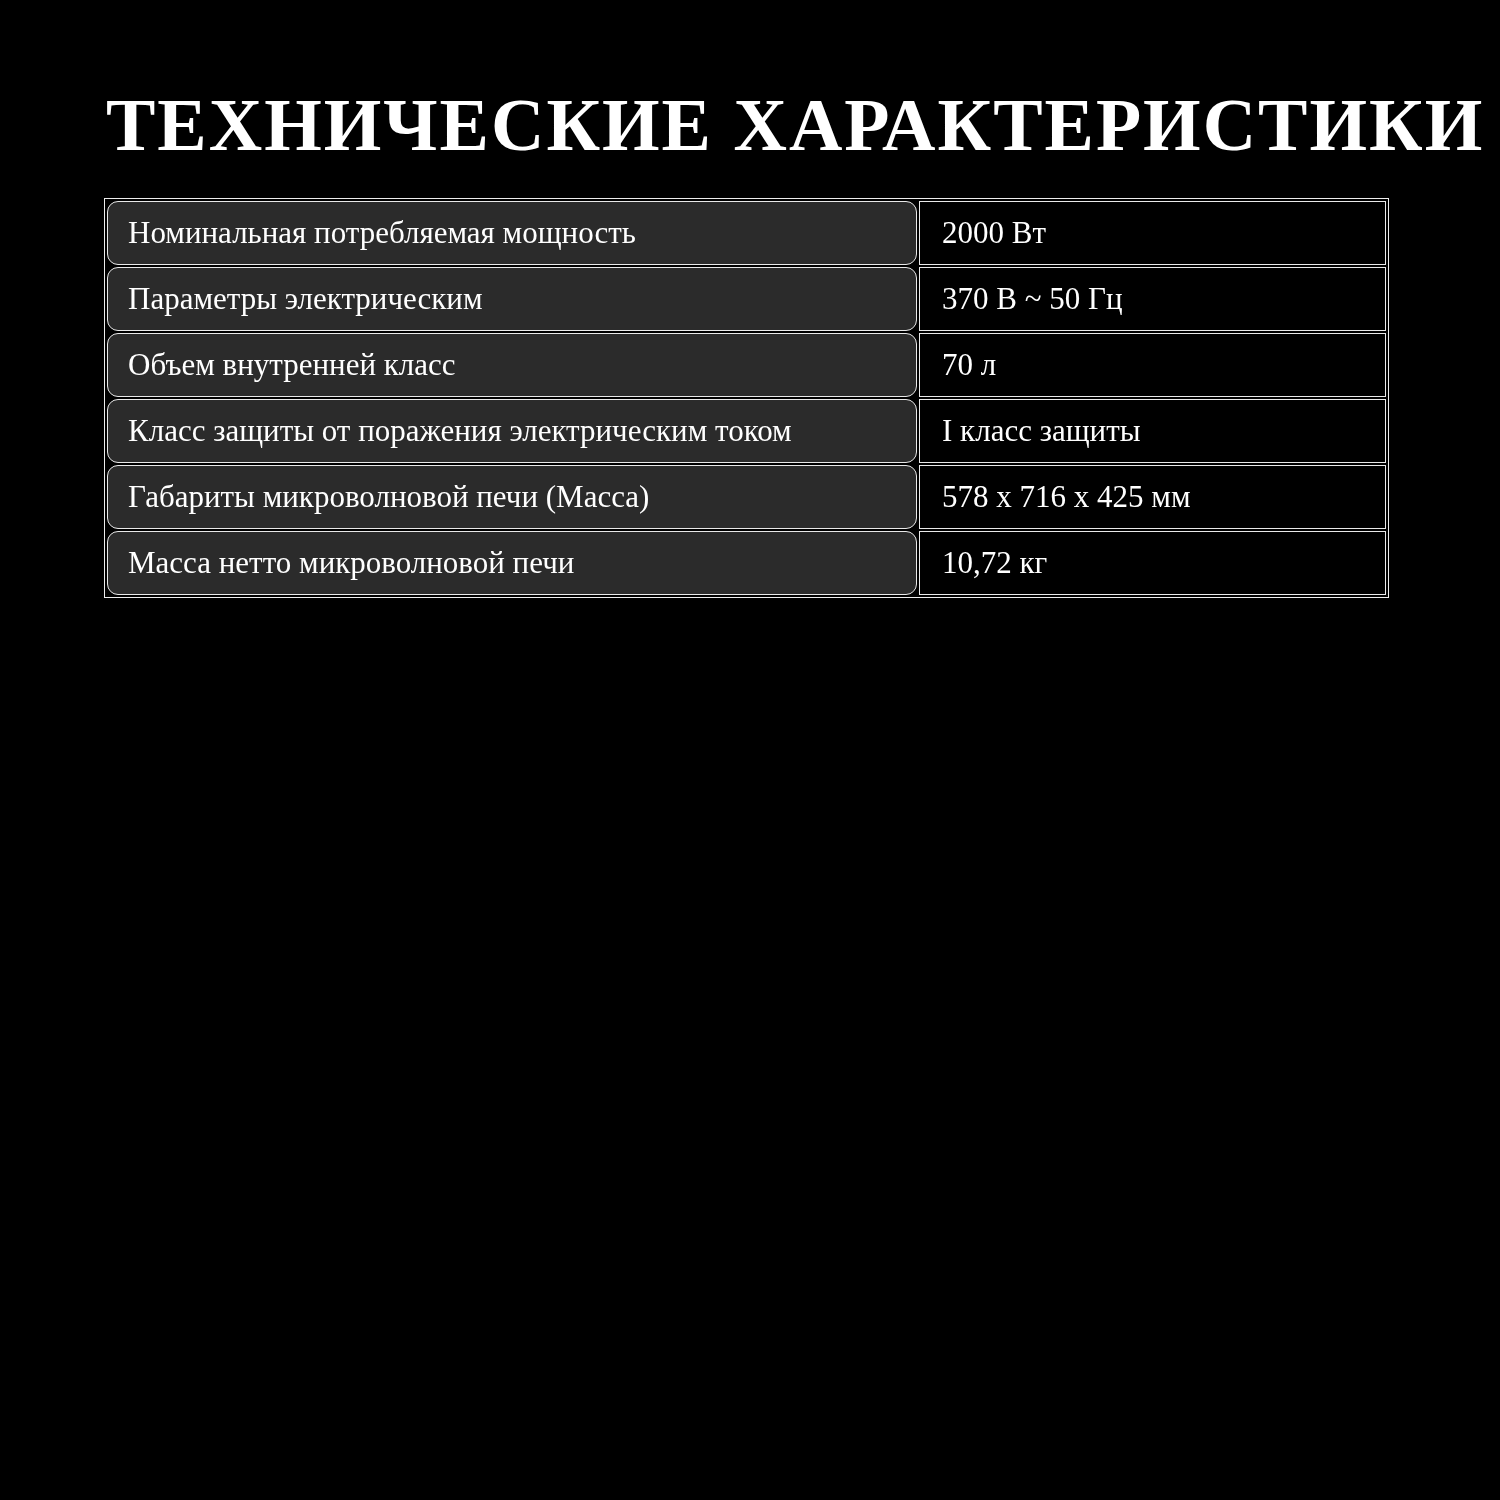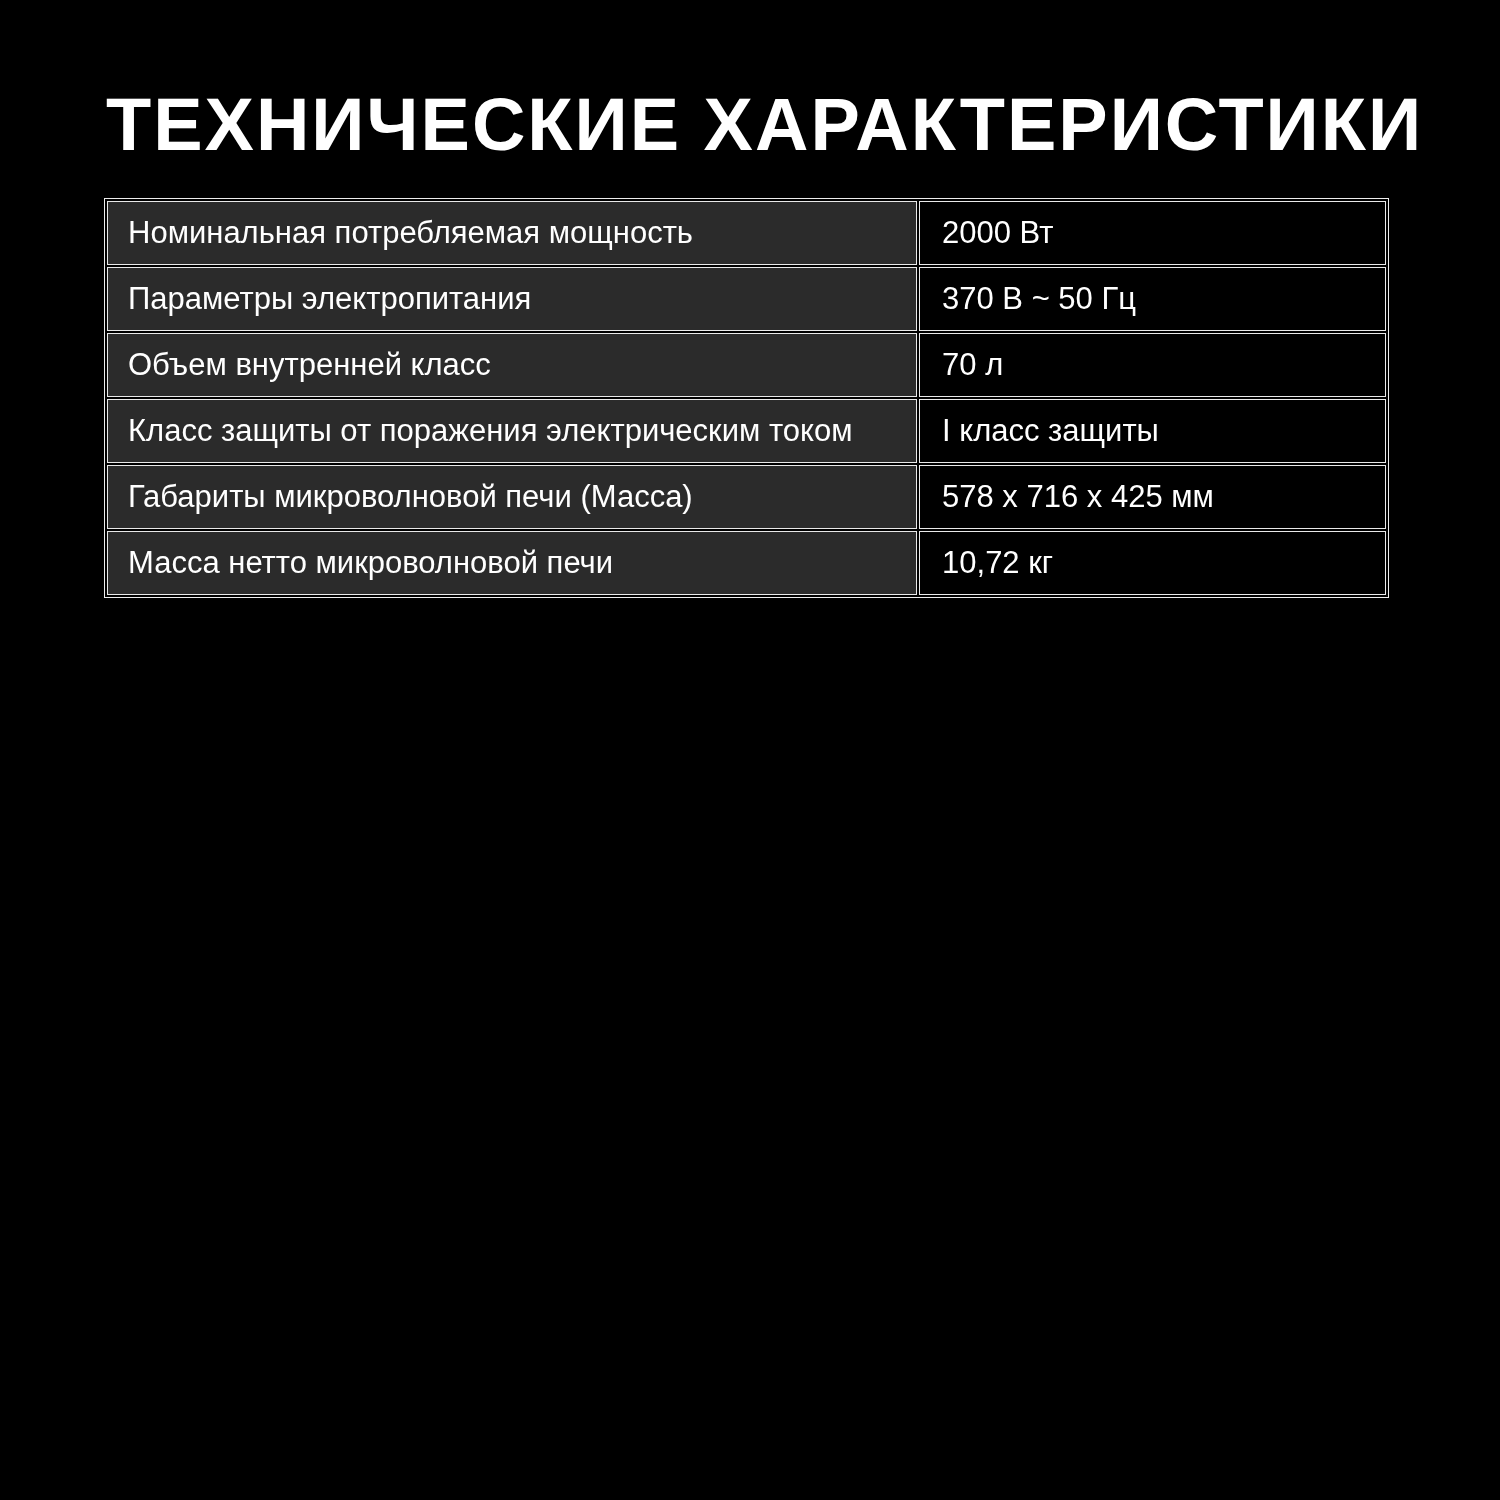--- a/index.html
+++ b/index.html
@@ -6,21 +6,21 @@
     margin: 0;
     padding: 0;
     background: #000000;
   }
   .canvas {
     position: relative;
     width: 1500px;
     height: 1500px;
     background: #000000;
     overflow: hidden;
-    font-family: Liberation Sans, sans-serif;
+    font-family: Liberation Serif, serif;
   }
   .page-title {
     position: absolute;
     left: 106px;
     top: 88px;
     width: 1320px;
     color: #ffffff;
     font-size: 74px;
     font-weight: 700;
     letter-spacing: 2px;
@@ -46,20 +46,21 @@
     font-size: 31px;
     font-weight: 400;
     line-height: 1.1;
     overflow: hidden;
     white-space: nowrap;
   }
   td.label-cell {
     width: 65%;
     background: #2b2b2b;
     padding: 0 10px 0 20px;
+    border-radius: 11px;
   }
   td.value-cell {
     width: 35%;
     background: #000000;
     padding: 0 26px 0 22px;
   }
 </style>
 </head>
 <body>
 
@@ -67,21 +68,21 @@
 
   <div class="page-title">ТЕХНИЧЕСКИЕ ХАРАКТЕРИСТИКИ</div>
 
   <table class="specs">
     <tbody>
       <tr>
         <td class="label-cell">Номинальная потребляемая мощность</td>
         <td class="value-cell">2000 Вт</td>
       </tr>
       <tr>
-        <td class="label-cell">Параметры электропитания</td>
+        <td class="label-cell">Параметры электрическим</td>
         <td class="value-cell">370 В ~ 50 Гц</td>
       </tr>
       <tr>
         <td class="label-cell">Объем внутренней класс</td>
         <td class="value-cell">70 л</td>
       </tr>
       <tr>
         <td class="label-cell">Класс защиты от поражения электрическим током</td>
         <td class="value-cell">I класс защиты</td>
       </tr>

